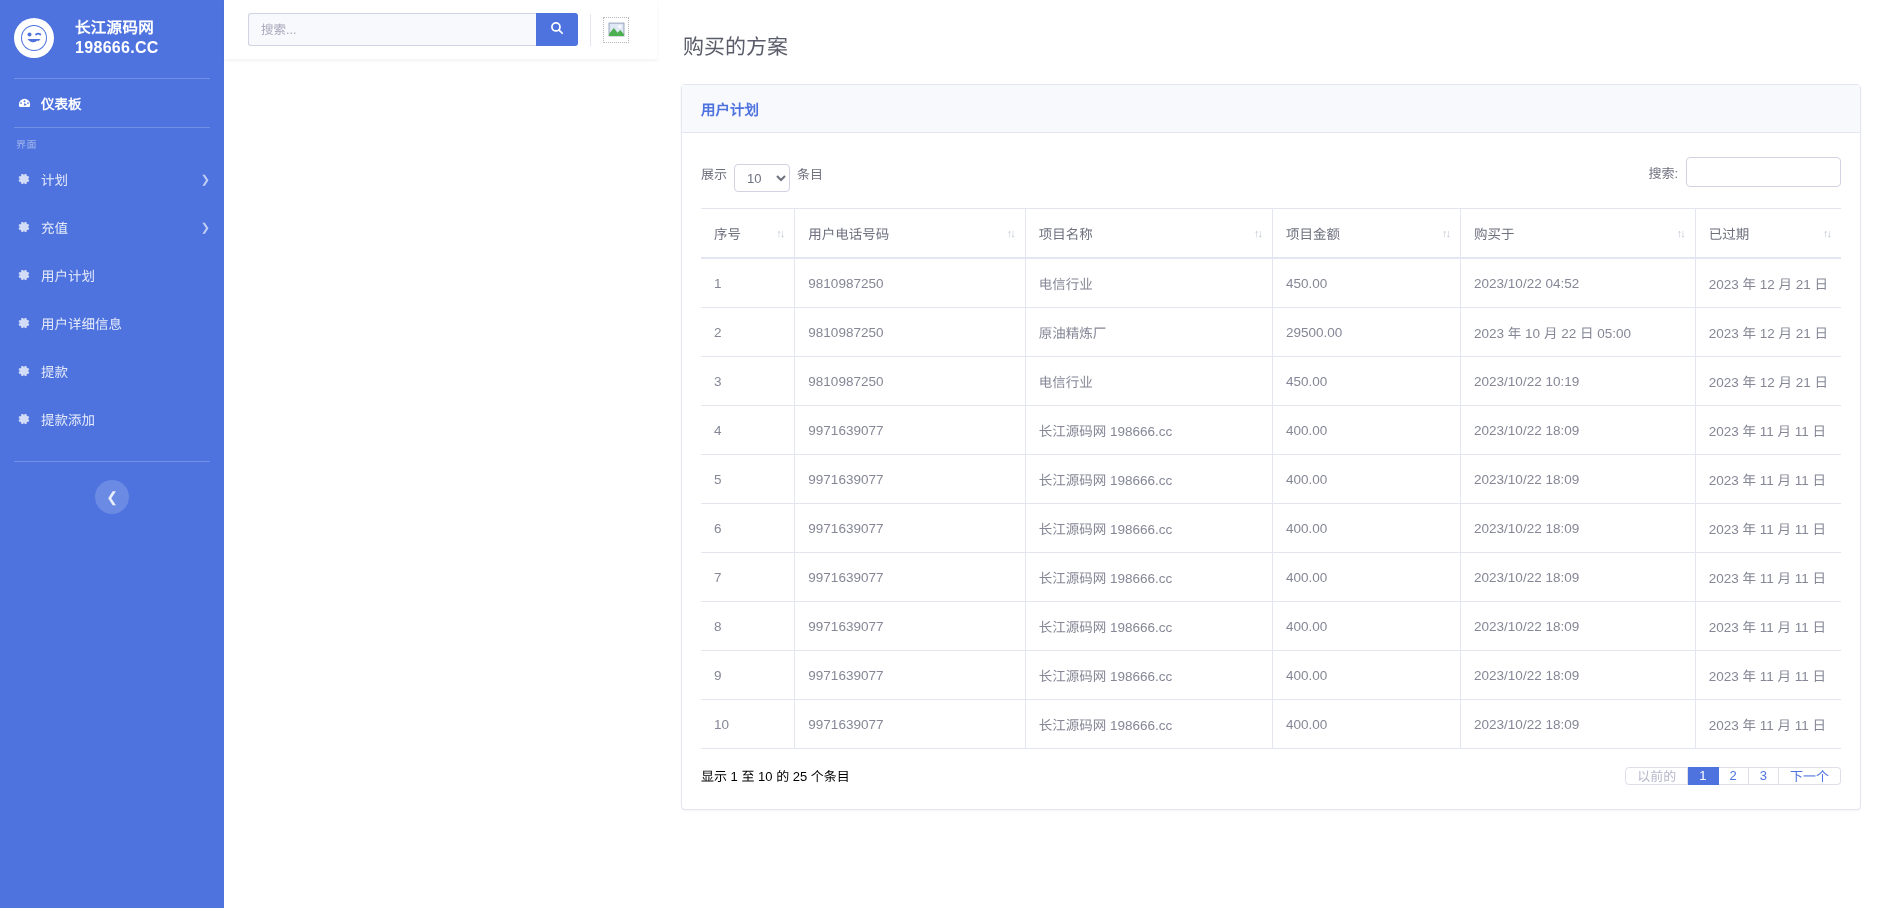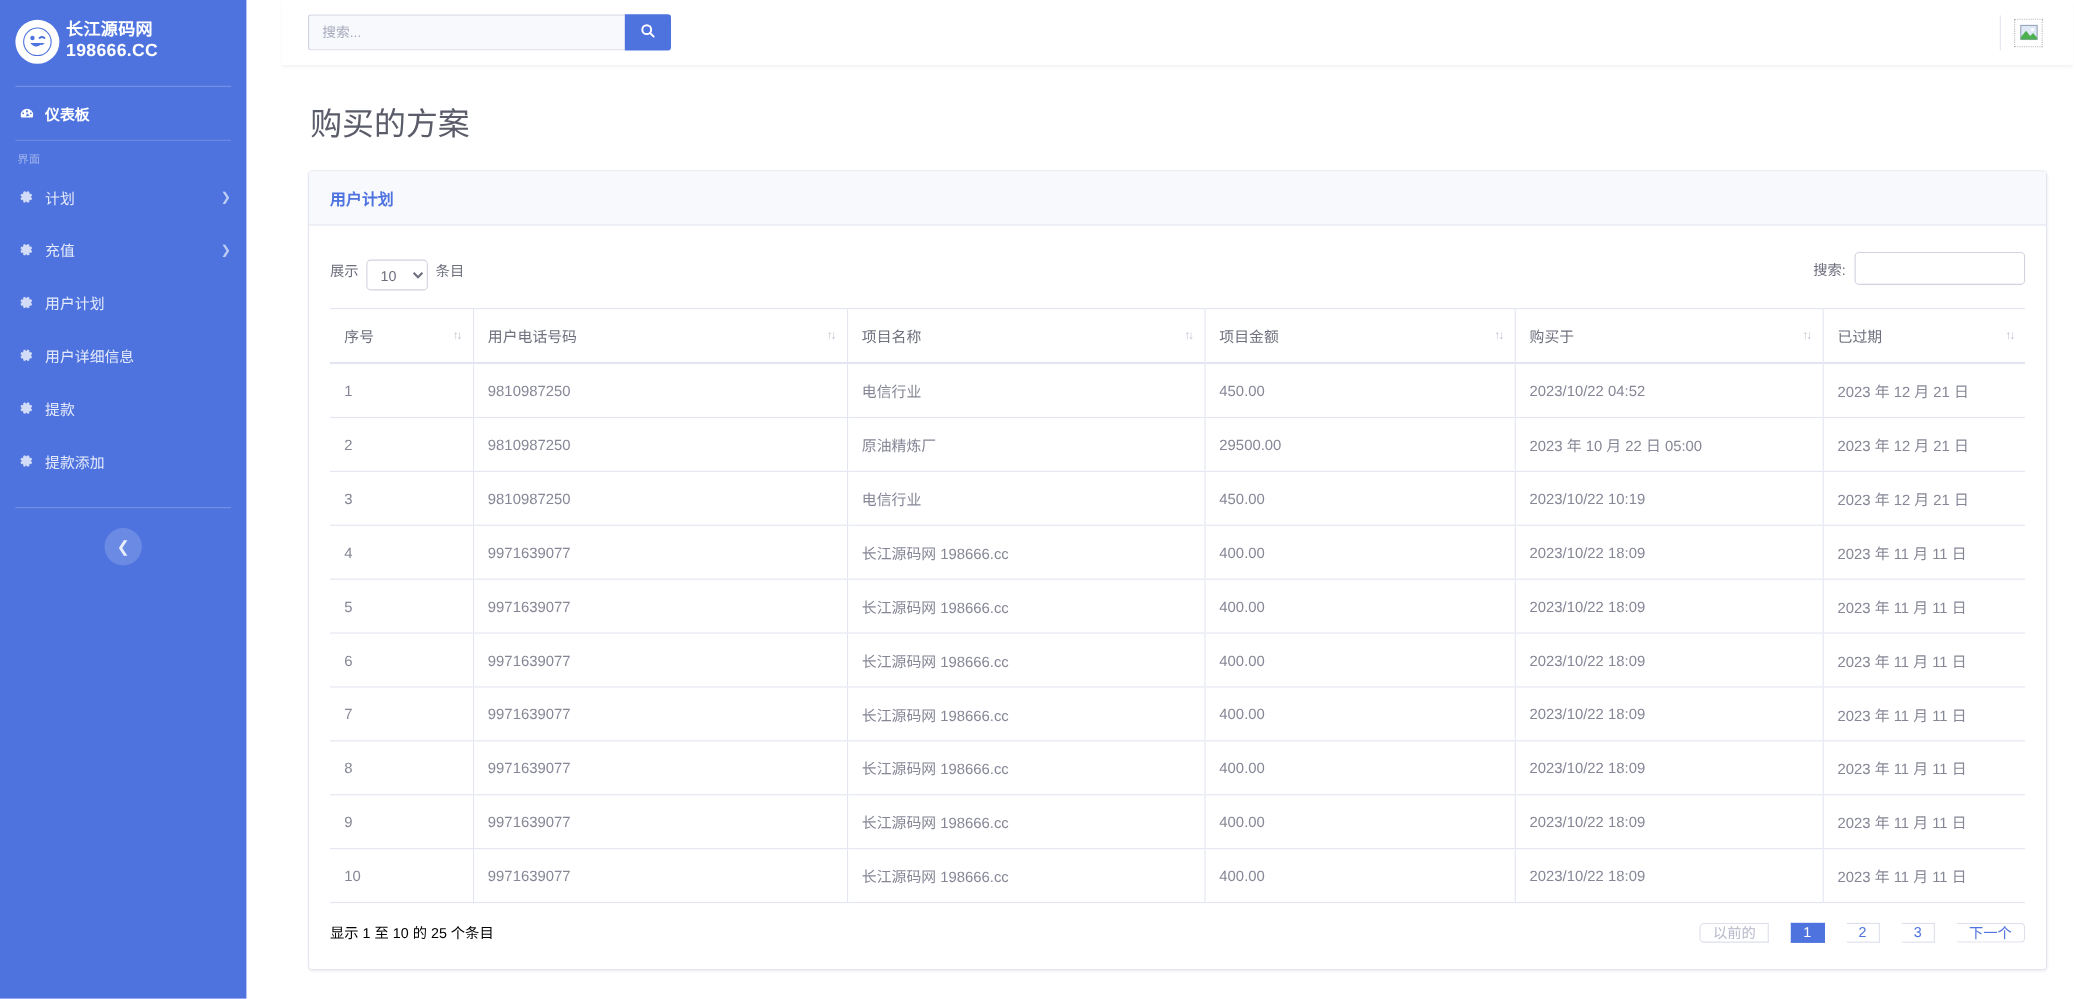--- a/index.html
+++ b/index.html
@@ -16,21 +16,21 @@
   
   .sidebar {
     width: 224px; min-width: 224px; height: 908px;
     background: linear-gradient(180deg, #4e73df 10%, #224abe 100%);
     background: #4e73df;
     color: #fff;
     position: relative;
     overflow: hidden;
   }
   .brand {
-    display: flex; gap: 6px;
+    display: flex; align-items: center; gap: 21px;
     padding: 18px 14px 20px 14px;
     text-decoration: none; color: #fff;
   }
   .brand-logo {
     width: 40px; height: 40px; border-radius: 50%;
     background: #fff; flex: 0 0 40px;
     display: flex; align-items: center; justify-content: center;
   }
   .brand-text {
     font-weight: bold; font-size: 15.5px; line-height: 1.25;
@@ -61,21 +61,21 @@
   .collapse-wrap { display:flex; justify-content:center; padding: 18px 0 0 0; }
   .collapse-btn {
     width: 34px; height: 34px; border-radius: 50%;
     background: rgba(255,255,255,0.17);
     border: none; color: rgba(255,255,255,0.85);
     display:flex; align-items:center; justify-content:center;
     cursor: pointer; font-size: 14px; line-height: 1;
   }
 
   
-  .content { flex: 1 1 auto; height: 908px; background: #fff; display: flex; flex-direction: column; padding-left: 32px; }
+  .content { flex: 1 1 auto; height: 908px; background: #fff; display: flex; flex-direction: row; }
 
   .topbar {
     height: 59px; min-height: 59px;
     background: #fff;
     display: flex; align-items: center;
     padding: 0 14px 0 24px;
     box-shadow: 0 2px 3px rgba(58,59,69,.06);
     position: relative; z-index: 3;
   }
   .topbar-search { display: flex; width: 330px; margin-left: 0; }
@@ -102,21 +102,21 @@
     border: 1px dotted #b8b8b8;
     display: inline-flex; align-items: center; justify-content: center;
     margin-right: 14px;
   }
 
   .main {
     flex: 1 1 auto; padding: 30px 24px 0 24px; overflow: hidden;
     background: #fff;
   }
   .page-title {
-    font-size: 29px; color: #5a5c69; font-weight: normal;
+    font-size: 21px; color: #5a5c69; font-weight: normal;
     margin: 0 0 24px 2px;
   }
 
   .card {
     border: 1px solid #e3e6f0; border-radius: 4px;
     background: #fff;
     box-shadow: 0 1px 2px rgba(58,59,69,.06);
   }
   .card-header {
     background: #f8f9fc;
@@ -170,21 +170,20 @@
   .dt-bottom { display: flex; align-items: center; padding: 17px 0 14px 0; }
   .dt-info { font-size: 13px; color: #000000; }
   .pagination { margin-left: auto; display: flex; }
   .pagination a {
     display: inline-flex; align-items: center; justify-content: center;
     min-width: 30px; height: 18px; padding: 0 11px;
     border: 1px solid #dddfeb;
     border-left: none;
     color: #4e73df; font-size: 13px; text-decoration: none;
     background: #fff;
-    margin-left: 20px;
   }
   .pagination a:first-child { border-left: 1px solid #dddfeb; border-radius: 4px 0 0 4px; }
   .pagination a:last-child { border-radius: 0 4px 4px 0; }
   .pagination a.disabled { color: #b7b9cc; cursor: default; }
   .pagination a.active { background: #4e73df; border-color: #4e73df; color: #fff; }
 </style>
 </head>
 <body>
 
 <div class="app">

